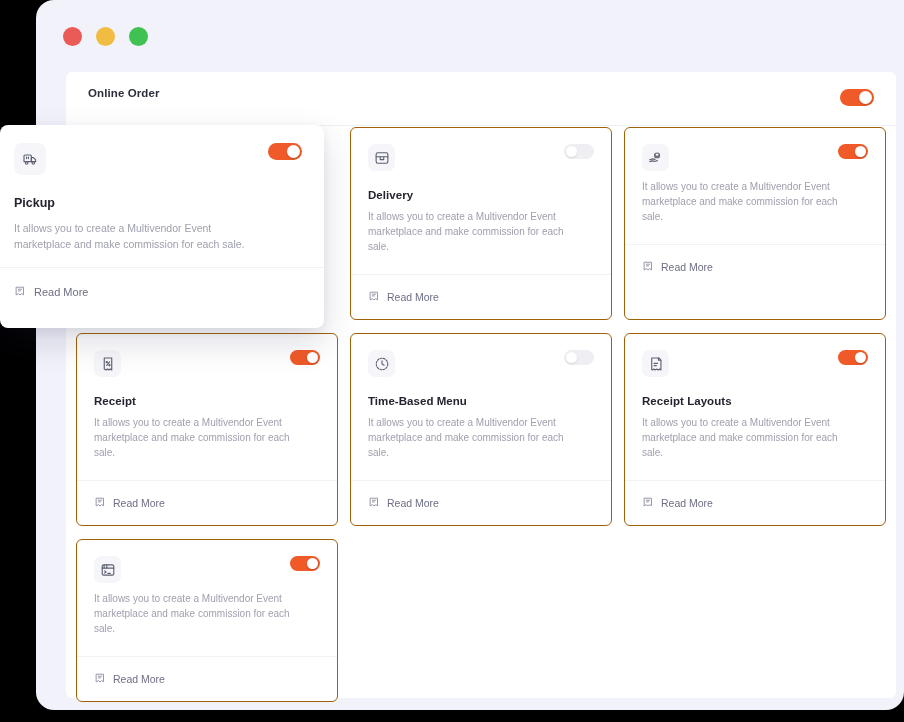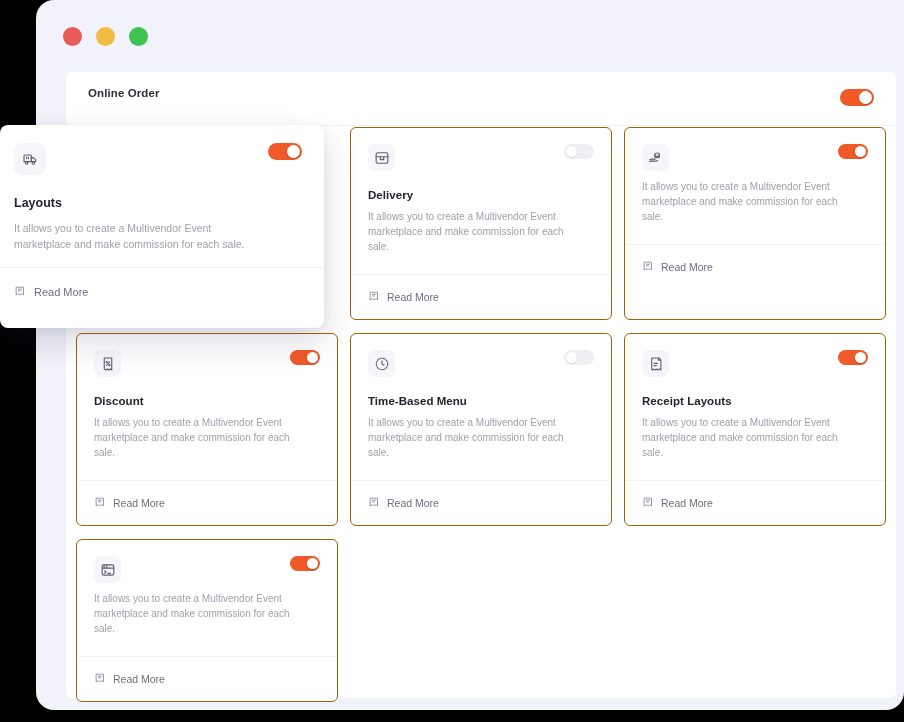--- a/index.html
+++ b/index.html
@@ -328,21 +328,21 @@
                     <path d="M6.4 3h11.2v18l-2.2-1.6-2.1 1.6-2.1-1.6L9.1 21l-2.7-1.6z"></path>
                     <path d="M10 14.2l4.4-5.4"></path>
                     <circle cx="10.2" cy="9.2" r=".9"></circle>
                     <circle cx="14.2" cy="13.9" r=".9"></circle>
                   </svg>
                 </span>
                 <span class="toggle on">
                   <span class="knob"></span>
                 </span>
               </div>
-              <div class="card-title">Discount</div>
+              <div class="card-title">Receipt</div>
               <div class="card-desc">It allows you to create a Multivendor Event marketplace and make commission for each sale.</div>
             </div>
             <div class="card-foot">
               <span><svg width="12" height="12" viewBox="0 0 24 24" fill="none" stroke="#8b8da0" stroke-width="1.8" stroke-linecap="round" stroke-linejoin="round">
                   <path d="M5 4.4h14v15.2l-3.5-2.2-3.5 2.2-3.5-2.2L5 19.6z"></path>
                   <path d="M8.6 8.4h6.8M8.6 11.8h4.4"></path>
                 </svg></span>
               <span class="rm-label">Read More</span>
             </div>
           </div>
@@ -436,21 +436,21 @@
               <path d="M14 10h3.2l3.3 3.4V16H14z"></path>
               <circle cx="7" cy="18" r="1.9"></circle>
               <circle cx="17" cy="18" r="1.9"></circle>
               <path d="M6.8 9v2.4M9.6 9v2.4"></path>
             </svg>
           </span>
         <span class="toggle big on">
           <span class="knob"></span>
         </span>
       </div>
-      <div class="fc-title">Layouts</div>
+      <div class="fc-title">Pickup</div>
       <div class="fc-desc">It allows you to create a Multivendor Event marketplace and make commission for each sale.</div>
     </div>
     <div class="fc-foot">
       <span id="featured-rm-icon"><svg width="12" height="12" viewBox="0 0 24 24" fill="none" stroke="#8b8da0" stroke-width="1.8" stroke-linecap="round" stroke-linejoin="round">
             <path d="M5 4.4h14v15.2l-3.5-2.2-3.5 2.2-3.5-2.2L5 19.6z"></path>
             <path d="M8.6 8.4h6.8M8.6 11.8h4.4"></path>
           </svg></span>
       <span class="rm-label">Read More</span>
     </div>
   </div>

